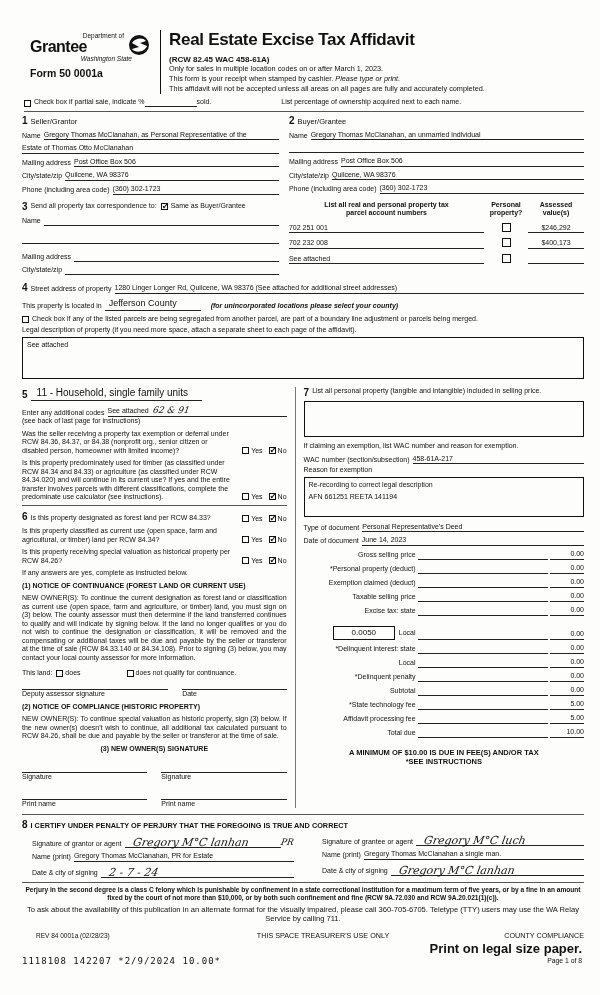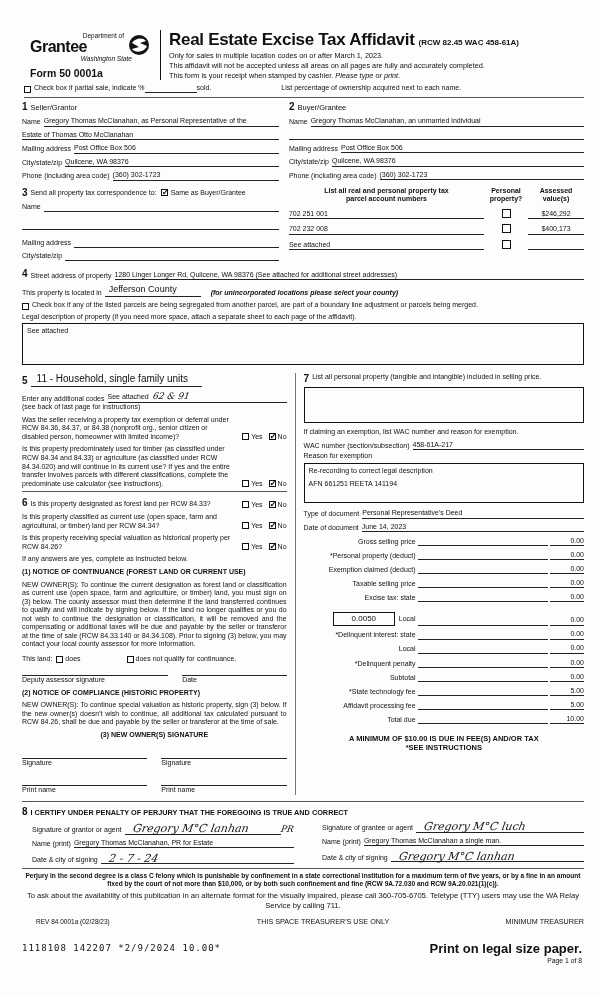--- a/index.html
+++ b/index.html
@@ -23,21 +23,21 @@
   
   .hdr { display:flex; margin-bottom:4px; }
   .hdr-left { width:138px; flex:none; padding-top:2px; }
   .dor { position:relative; width:120px; margin-left:8px; }
   .dor-deptof { font-size:6.5px; text-align:right; padding-right:26px; }
   .dor-rev { font-size:16px; font-weight:bold; letter-spacing:-0.5px; line-height:0.9; }
   .dor-logo { position:absolute; right:0; top:2px; }
   .dor-wa { font-size:6.5px; font-style:italic; text-align:right; padding-right:18px; margin-top:1px; }
   .form-no { font-size:10.5px; font-weight:bold; margin-top:4px; margin-left:8px; }
   .hdr-right { flex:1; border-left:1.5px solid #111; padding-left:8px; }
-  .title-line { display:flex; align-items:baseline; gap:4px; }
+  .title-line { display:flex; align-items:baseline; gap:4px;flex-direction:column; }
   .title { font-size:17px; font-weight:bold; letter-spacing:-0.3px; }
   .title-ref { font-size:8px;font-weight:bold; }
   .hdr-note { font-size:7.3px; margin-top:1px; }
   .partial-row { display:flex; align-items:flex-end; margin:3px 0 3px 2px; border-bottom:1px solid #555; padding-bottom:4px; }
   
   .twocol { display:flex; }
   .col1 { width:47.5%; flex:none; padding-right:10px; }
   .col2 { flex:1; }
   .lbl { white-space:nowrap; margin-right:3px; }
   .fld { display:flex; align-items:flex-end; margin-top:4px; }
@@ -114,22 +114,22 @@
         <div class="dor-wa">Washington State</div>
       </div>
       <div class="form-no">Form 50 0001a</div>
     </div>
     <div class="hdr-right">
       <div class="title-line">
         <span class="title">Real Estate Excise Tax Affidavit</span>
         <span class="title-ref">(RCW 82.45 WAC 458-61A)</span>
       </div>
       <div class="hdr-note">Only for sales in multiple location codes on or after March 1, 2023.</div>
+      <div class="hdr-note"><span>This form is your receipt when stamped by cashier. </span><span class="i">Please type or print.</span></div>
       <div class="hdr-note">This affidavit will not be accepted unless all areas on all pages are fully and accurately completed.</div>
-      <div class="hdr-note"><span>This form is your receipt when stamped by cashier. </span><span class="i">Please type or print.</span></div>
     </div>
   </div>
 
   <div class="partial-row">
     <span class="cb"></span>
     <span style="margin-left:3px">Check box if partial sale, indicate %</span>
     <span class="fill" style="width:52px"></span>
     <span>sold.</span>
     <span style="margin-left:70px">List percentage of ownership acquired next to each name.</span>
   </div>
@@ -484,21 +484,21 @@
       </div>
     </div>
   </div>
 
   <div class="perjury">Perjury in the second degree is a class C felony which is punishable by confinement in a state correctional institution for a maximum term of five years, or by a fine in an amount fixed by the court of not more than $10,000, or by both such confinement and fine (RCW 9A.72.030 and RCW 9A.20.021(1)(c)).</div>
   <div class="altfmt">To ask about the availability of this publication in an alternate format for the visually impaired, please call 360-705-6705. Teletype (TTY) users may use the WA Relay Service by calling 711.</div>
 
   <div class="foot3">
     <span class="fl">REV 84 0001a (02/28/23)</span>
     <span class="fc">THIS SPACE TREASURER'S USE ONLY</span>
-    <span class="fr">MINIMUM TREASURER</span>
+    <span class="fr">COUNTY COMPLIANCE</span>
   </div>
 
   <div class="stamp">1118108 142207 *2/9/2024 10.00*</div>
 
   <div class="printnote">
     <div class="n1">Print on legal size paper.</div>
     <div class="n2">Page 1 of 8</div>
   </div>
 
 </div>

